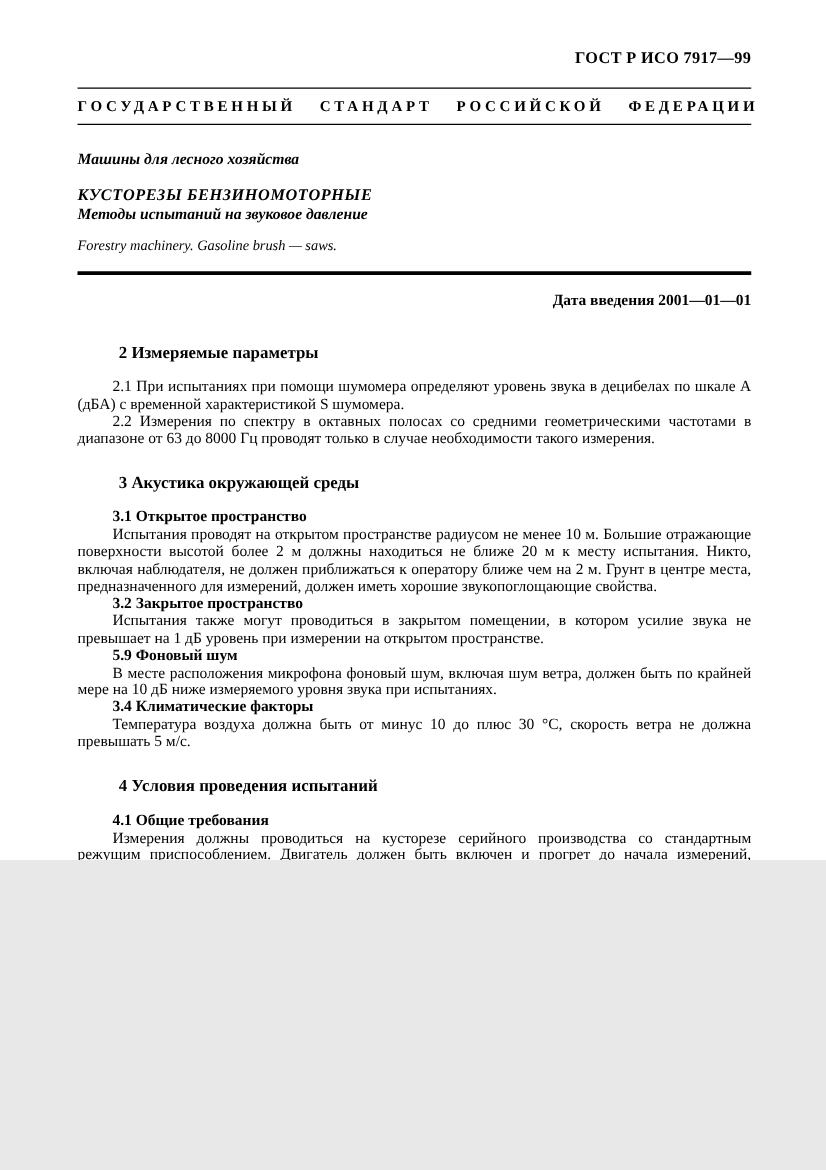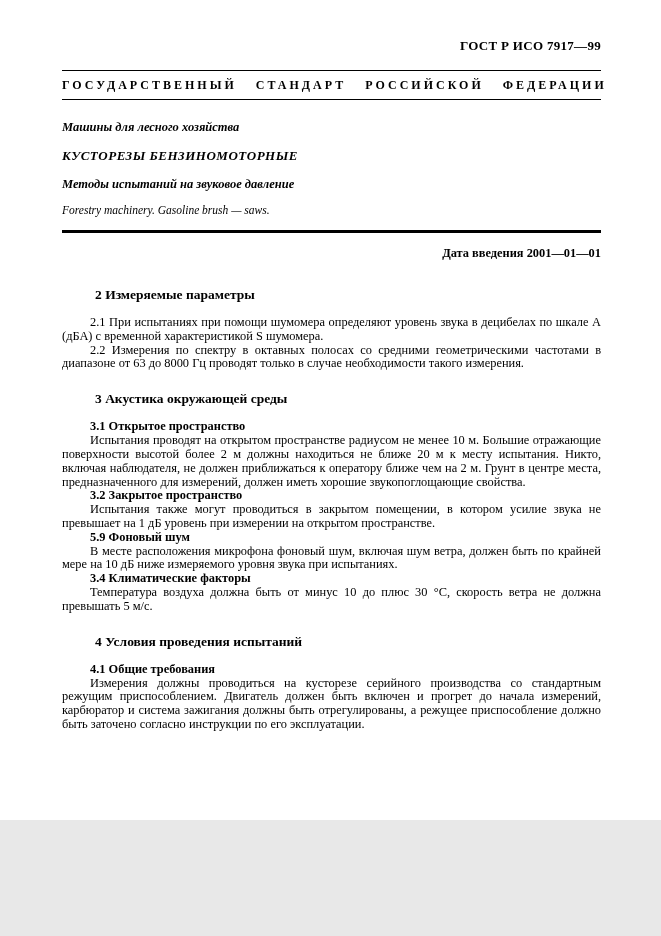--- a/index.html
+++ b/index.html
@@ -3,21 +3,21 @@
 <meta charset="utf-8">
 <style>
   html, body {
     margin: 0;
     padding: 0;
     background: #e8e8e8;
   }
   .page {
     position: relative;
     width: 661px;
-    height: 820px;
+    height: 688px;
     margin: 0 auto;
     background: #ffffff;
     box-sizing: border-box;
     padding: 38px 60px 0 62px;
     font-family: "Liberation Serif", "DejaVu Serif", serif;
     color: #000;
     overflow: hidden;
   }
   .doc-code {
     text-align: right;
@@ -46,21 +46,20 @@
     font-weight: bold;
     font-size: 12.5px;
   }
   .main-title {
     margin-top: 13px;
     font-weight: bold;
     font-size: 13px;
     letter-spacing: 0.5px;
   }
   .subtitle {
-    margin-top: 13px;
     font-weight: bold;
     font-size: 12.5px;
   }
   .en-title {
     margin-top: 11px;
     font-size: 11.5px;
     line-height: 1.25;
   }
   .thick-rule {
     margin-top: 13px;

